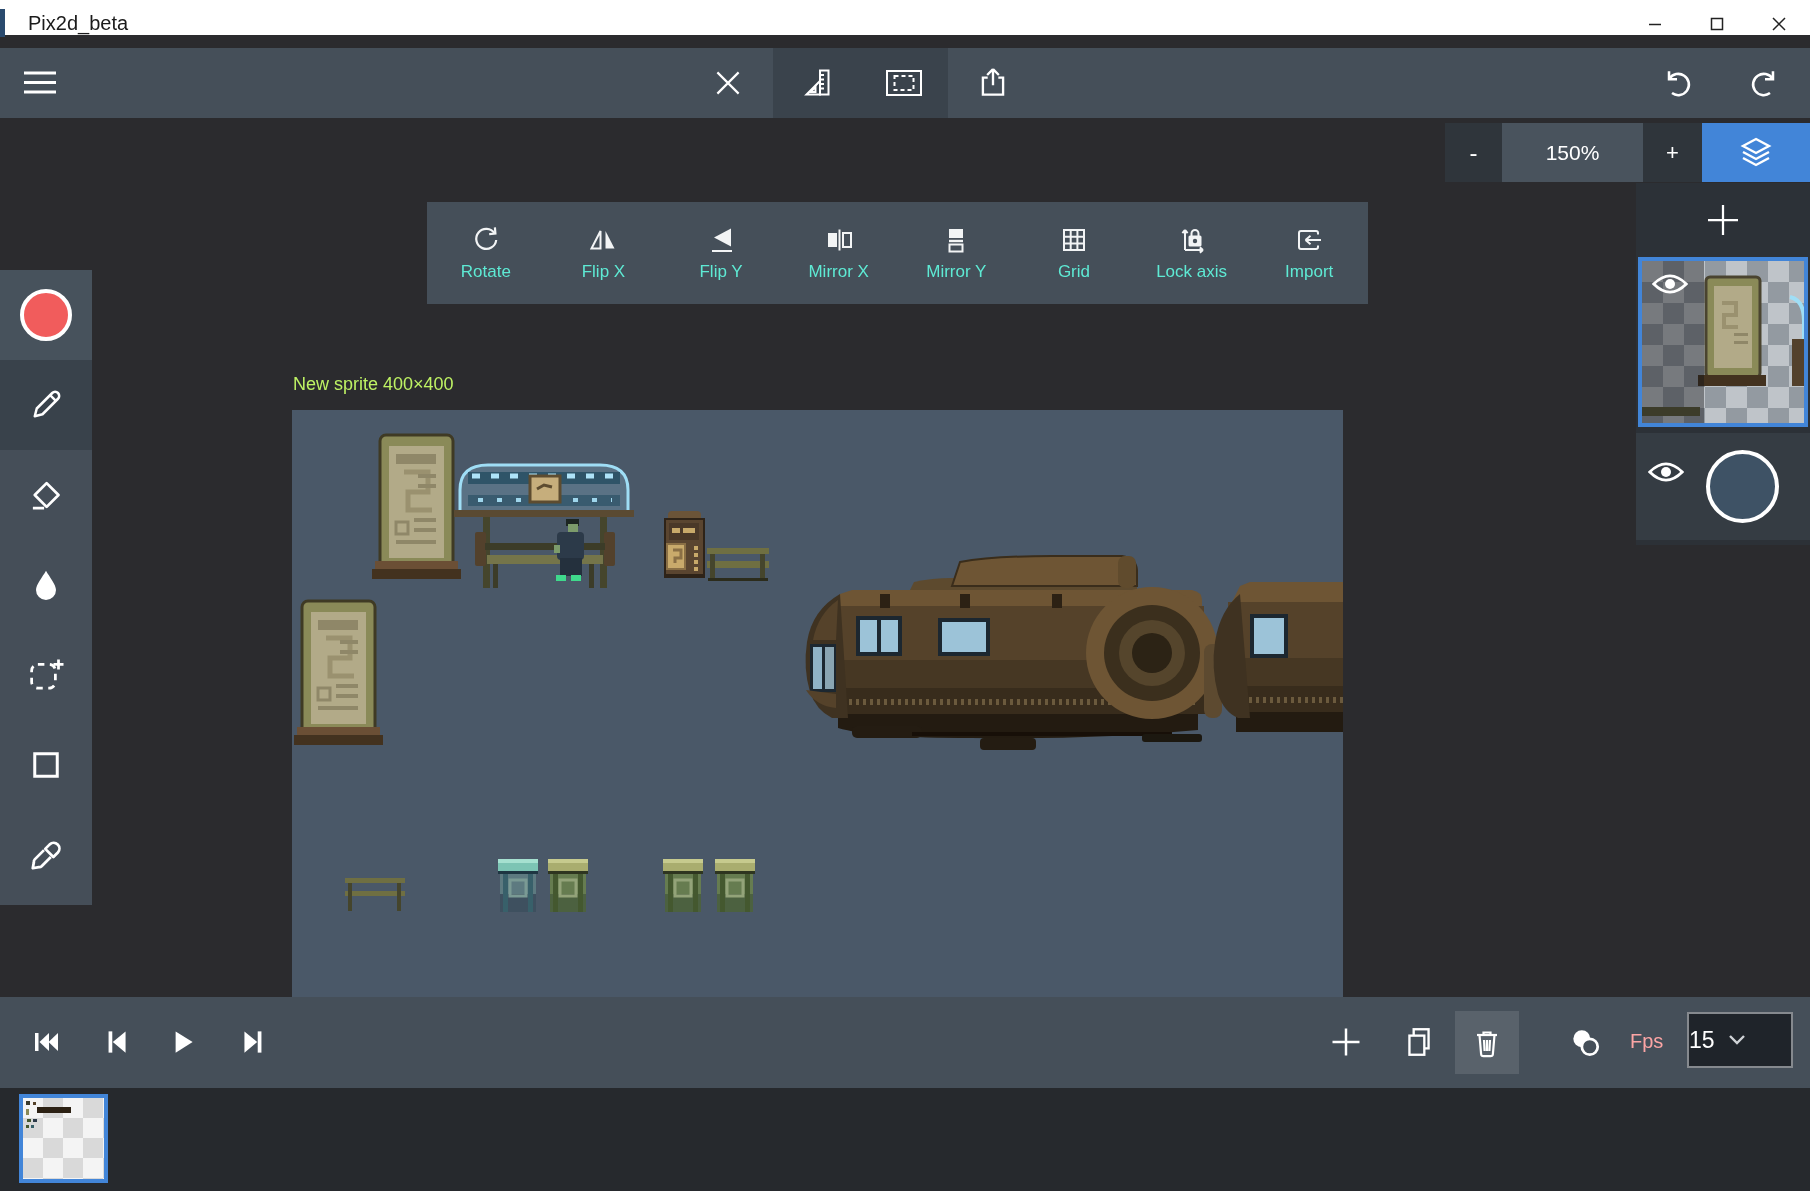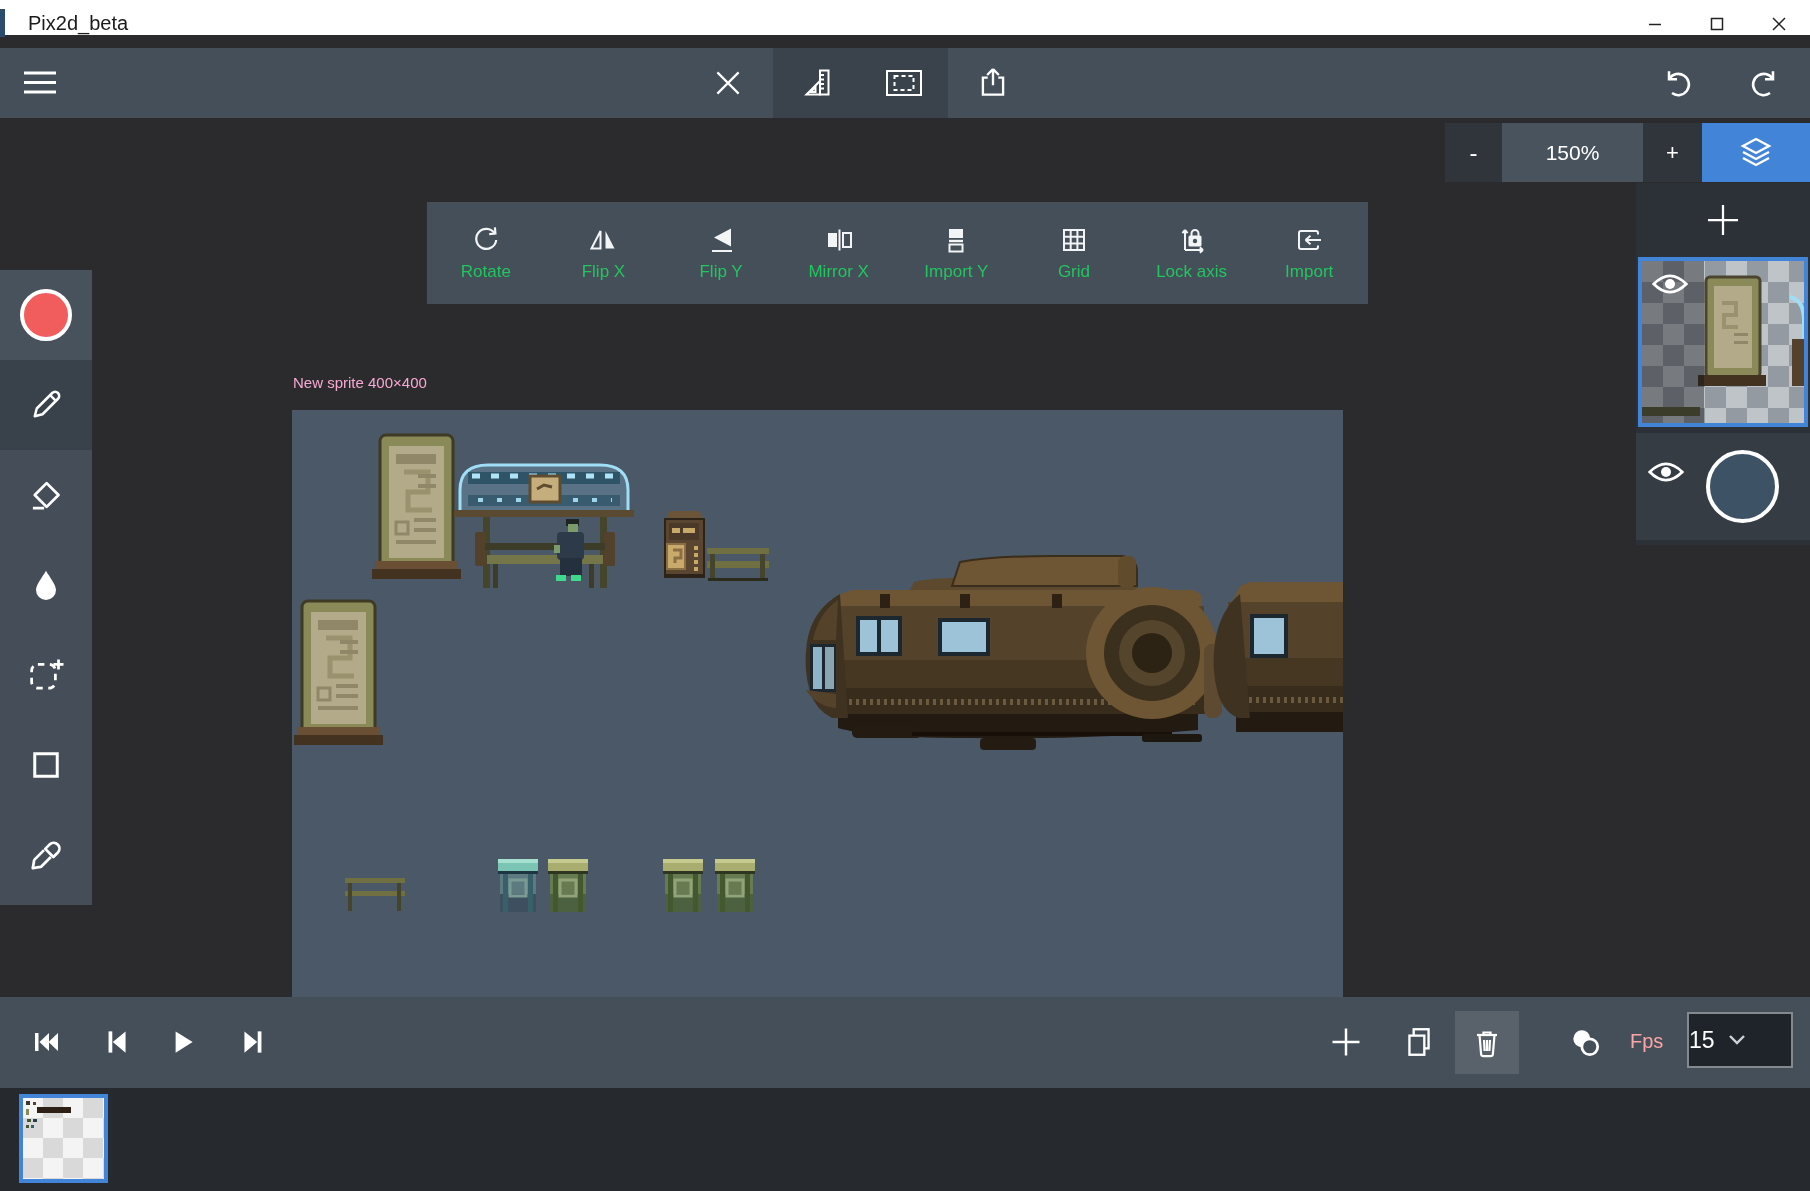--- a/index.html
+++ b/index.html
@@ -24,33 +24,33 @@
   
   .zoombar { position:absolute; top:123px; height:59px; left:0; width:100%; pointer-events:none; }
   .zoombar > * { pointer-events:auto; position:absolute; top:0; height:59px; border:none; color:#fff; display:flex; align-items:center; justify-content:center; }
   .z-out  { left:1445px; width:57px;  background:var(--zoom-tile-bg,#2F353B); font-size:24px; cursor:pointer; }
   .z-lvl  { left:1502px; width:141px; background:var(--zoom-level-bg,#49535D); font-size:21px; }
   .z-in   { left:1643px; width:59px;  background:var(--zoom-tile-bg,#2F353B); font-size:22px; cursor:pointer; }
   .z-layers { left:1702px; width:108px; background:var(--accent-blue,#4285D8); cursor:pointer; }
 
   
   .optionsbar { position:absolute; left:427px; top:202px; width:941px; height:102px; background:var(--toolbar-bg,#454F59); display:flex; }
-  .opt { flex:1; background:transparent; border:none; color:#22c55e; display:flex; flex-direction:column; align-items:center; justify-content:center; gap:6px; cursor:pointer; }
+  .opt { flex:1; background:transparent; border:none; color:#5eead4; display:flex; flex-direction:column; align-items:center; justify-content:center; gap:6px; cursor:pointer; }
   .opt .opt-label { font-size:17px; }
   .opt svg { display:block; }
 
   
   .lefttools { position:absolute; left:0; top:270px; width:92px; height:635px; background:#454E58; }
   .tool { width:92px; height:90px; border:none; background:transparent; display:flex; align-items:center; justify-content:center; cursor:pointer; }
   .tool.swatch-tile { background:#47525C; }
   .tool.selected { background:var(--tile-selected-bg,#39424B); }
   .swatch { width:52px; height:52px; border-radius:50%; background:var(--swatch-red,#F15C5C); border:4px solid #fff; }
 
   
-  .canvas-label { position:absolute; left:293px; top:374px; font-size:15px; color:#f9a8d4; }
+  .canvas-label { position:absolute; left:293px; top:374px; font-size:18px; color:#bef264; }
   .canvas { position:absolute; left:292px; top:410px; width:1051px; height:587px; background:var(--canvas-bg,#4A5868); overflow:hidden; cursor:crosshair; }
 
   
   .layers-panel { position:absolute; left:1636px; top:183px; width:174px; height:362px; background:var(--panel-bg,#2C3137); }
   .addlayer { width:174px; height:74px; background:transparent; border:none; display:flex; align-items:center; justify-content:center; cursor:pointer; }
   .layer-thumb { position:absolute; left:2px; top:74px; width:170px; height:170px; border:4px solid var(--accent-blue,#4285D8); cursor:pointer;
       background-color:#bfc4c9;
       background-image:linear-gradient(45deg,#939aa1 25%,transparent 25%,transparent 75%,#939aa1 75%),
                        linear-gradient(45deg,#939aa1 25%,transparent 25%,transparent 75%,#939aa1 75%);
       background-size:42px 42px; background-position:0 0,21px 21px; }
@@ -192,21 +192,21 @@
         <rect x="20" y="9" width="8" height="14" fill="none" stroke="#f2f4f5" stroke-width="2"></rect>
       </svg>
       <span class="opt-label">Mirror X</span>
     </button>
     <button class="opt">
       <svg width="32" height="32" viewBox="0 0 32 32">
         <rect x="9" y="5" width="14" height="9" fill="#f2f4f5"></rect>
         <path d="M9 17 H23" stroke="#f2f4f5" stroke-width="2.4"></path>
         <rect x="9.5" y="20.5" width="13" height="7" fill="none" stroke="#f2f4f5" stroke-width="2"></rect>
       </svg>
-      <span class="opt-label">Import Y</span>
+      <span class="opt-label">Mirror Y</span>
     </button>
     <button class="opt">
       <svg width="32" height="32" viewBox="0 0 32 32" stroke="#f2f4f5" stroke-width="2" fill="none">
         <rect x="6" y="6" width="20" height="20"></rect>
         <path d="M12.7 6 V26 M19.4 6 V26 M6 12.7 H26 M6 19.4 H26"></path>
       </svg>
       <span class="opt-label">Grid</span>
     </button>
     <button class="opt">
       <svg width="32" height="32" viewBox="0 0 32 32">

